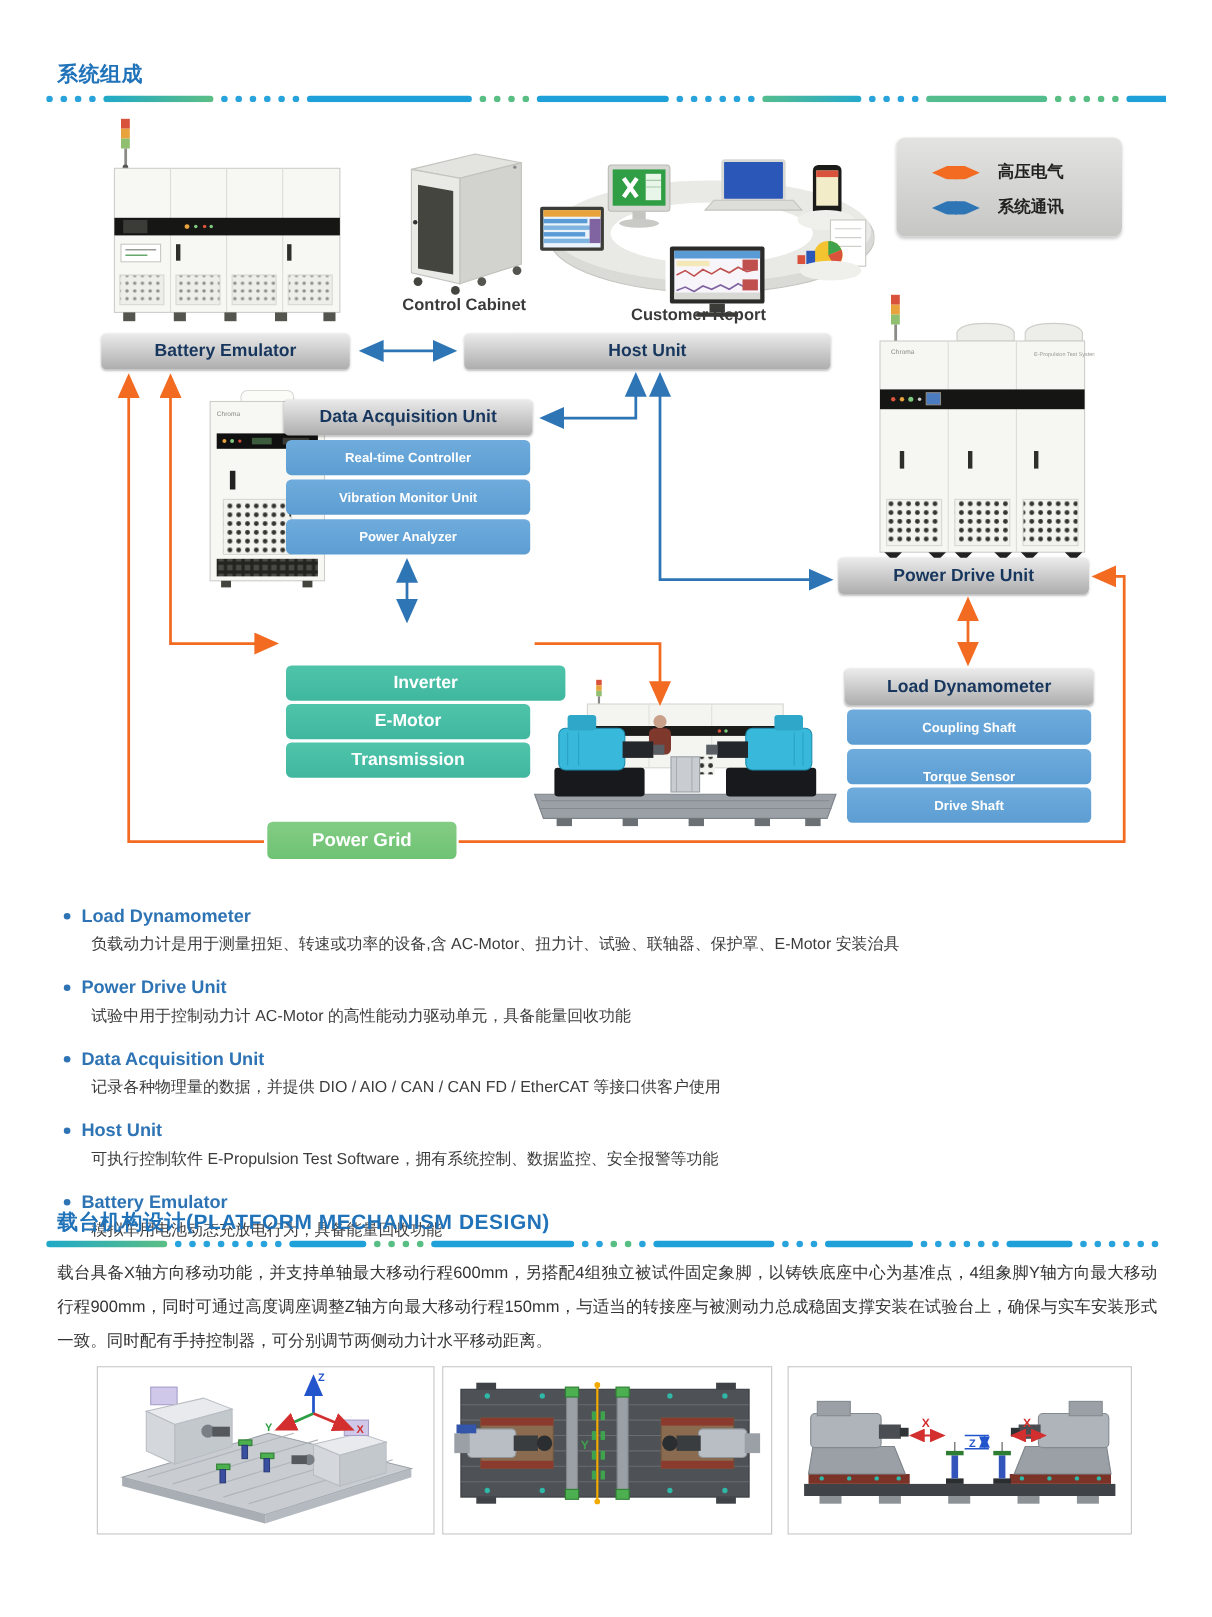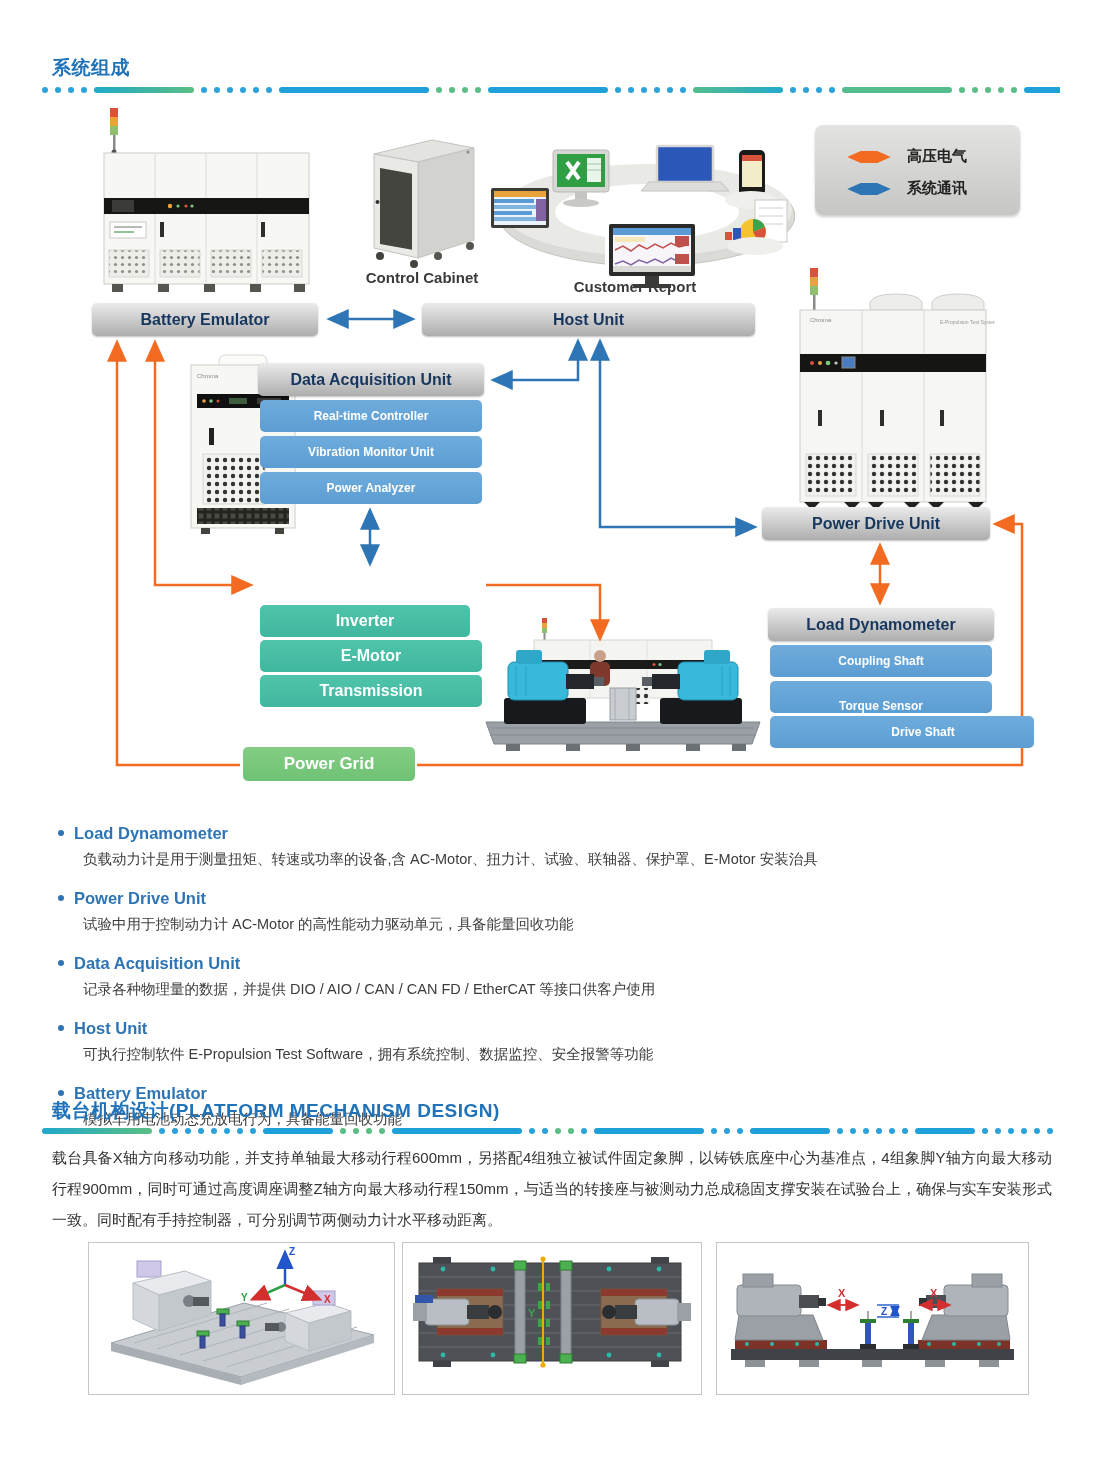--- a/index.html
+++ b/index.html
@@ -371,21 +371,21 @@
     </div>
   <div class="dbox blue" style="left:260px;top:400px;width:222px;">
     <span>Real-time Controller</span>
     </div>
   <div class="dbox blue" style="left:260px;top:436px;width:222px;">
     <span>Vibration Monitor Unit</span>
     </div>
   <div class="dbox blue" style="left:260px;top:472px;width:222px;">
     <span>Power Analyzer</span>
     </div>
-  <div class="dbox teal" style="left:260px;top:605px;width:210px;">
+  <div class="dbox teal" style="left:260px;top:605px;width:254px;">
     <span>Inverter</span>
     </div>
   <div class="dbox teal" style="left:260px;top:640px;width:222px;">
     <span>E-Motor</span>
     </div>
   <div class="dbox teal" style="left:260px;top:675px;width:222px;">
     <span>Transmission</span>
     </div>
   <div class="dbox green" style="left:243px;top:747px;width:172px;">
     <span>Power Grid</span>
@@ -395,21 +395,21 @@
     </div>
   <div class="dbox gray" style="left:768px;top:608px;width:226px;">
     <span>Load Dynamometer</span>
     </div>
   <div class="dbox blue" style="left:770px;top:645px;width:222px;">
     <span>Coupling Shaft</span>
     </div>
   <div class="dbox blue" style="left:770px;top:681px;width:222px;align-items:flex-end;">
     <span>Torque Sensor</span>
     </div>
-  <div class="dbox blue" style="left:770px;top:716px;width:222px;padding-left:42px;">
+  <div class="dbox blue" style="left:770px;top:716px;width:222px;">
     <span>Drive Shaft</span>
     </div>
 
   <div class="bullets">
     <div class="bullet">
       <div class="bullet-title">
           <span class="bullet-dot"></span>
         <span>Load Dynamometer</span>
         </div>
       <div class="bullet-desc">负载动力计是用于测量扭矩、转速或功率的设备,含 AC-Motor、扭力计、试验、联轴器、保护罩、E-Motor 安装治具</div>

